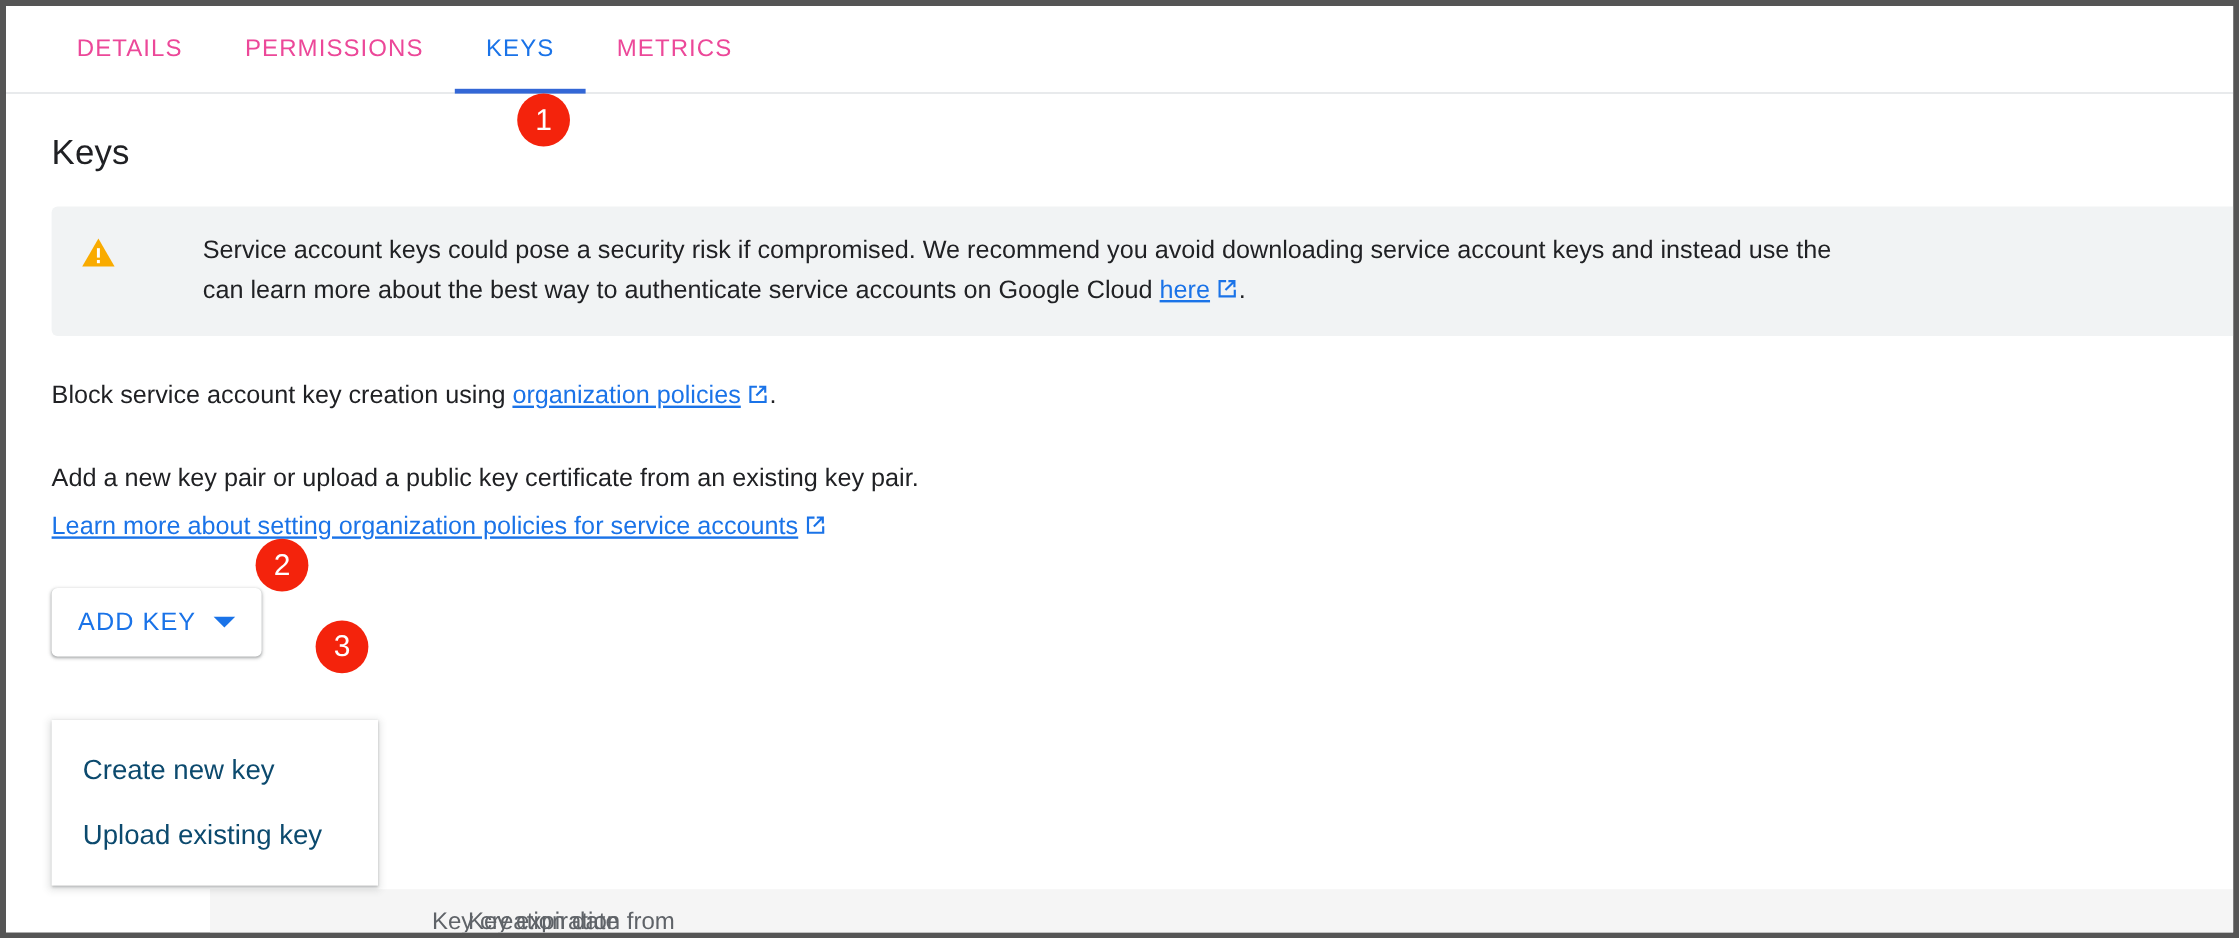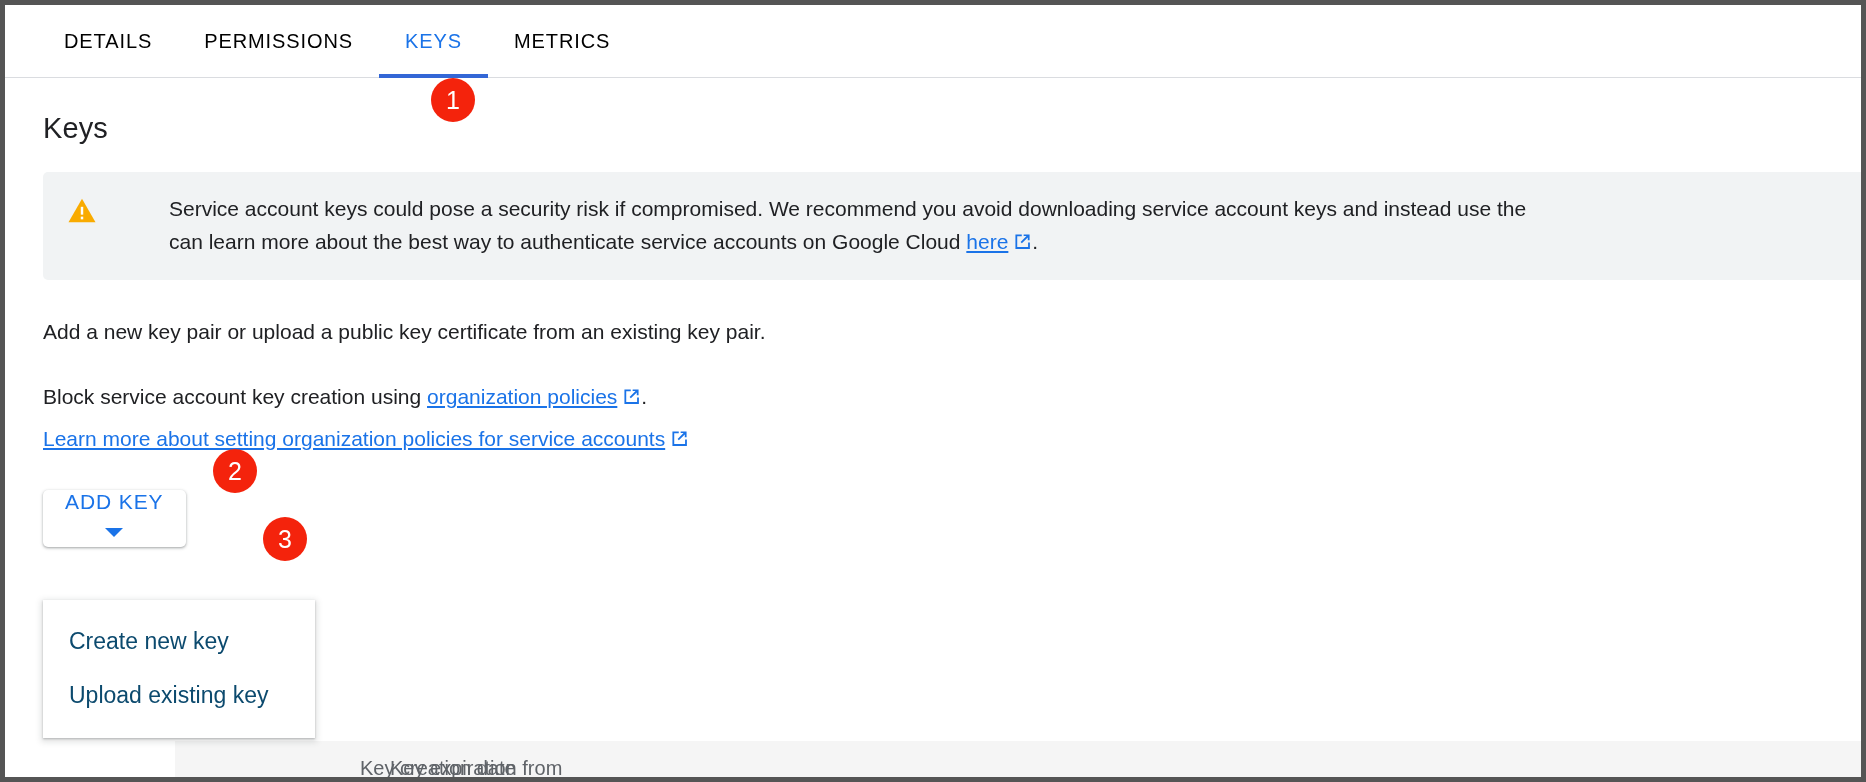--- a/index.html
+++ b/index.html
@@ -35,21 +35,21 @@
   }
   .tab {
     position: relative;
     height: 73px;
     display: flex;
     align-items: center;
     justify-content: center;
     padding: 0 26px;
     font-size: 20px;
     letter-spacing: 0.9px;
-    color: #000000;
+    color: #ec4899;
     cursor: pointer;
     user-select: none;
   }
   .tab.active { color: #1a73e8; font-weight: 500; }
   .tab.active::after {
     content: "";
     position: absolute;
     left: 0; right: 0; bottom: 0;
     height: 4px;
     background: #3367d6;
@@ -130,21 +130,20 @@
     padding: 0 22px;
     display: inline-flex;
     align-items: center;
     gap: 14px;
     font-family: "Liberation Sans", sans-serif;
     font-size: 21px;
     font-weight: 500;
     letter-spacing: 0.9px;
     color: #1a73e8;
     cursor: pointer;
-    flex-direction: column;
   }
   .caret {
     width: 0; height: 0;
     border-left: 9px solid transparent;
     border-right: 9px solid transparent;
     border-top: 9px solid #1a73e8;
   }
 
   
   .menu {
@@ -246,26 +245,26 @@
         <span>Service account keys could pose a security risk if compromised. We recommend you avoid downloading service account keys and instead use the </span>
         <span class="l2">
           <span>can learn more about the best way to authenticate service accounts on Google Cloud </span><a class="link">here</a><span class="ext-icon"><svg width="19" height="19" viewBox="0 0 18 18">
                   <path d="M2.3 2.3 h6 v1.7 h-4.3 v10.3 h10.3 v-4.3 h1.7 v6 h-13.7 z" fill="#1a73e8"></path>
                   <path d="M10.1 2.3 h5.6 v5.6 h-1.7 v-2.8 l-5.6 5.6 -1.2 -1.2 5.6 -5.6 h-2.7 z" fill="#1a73e8"></path>
                 </svg></span><span>.</span>
         </span>
       </div>
     </div>
 
-    <div class="para">Add a new key pair or upload a public key certificate from an existing key pair.</div>
-
     <div class="para para2"><span>Block service account key creation using </span><a class="link">organization policies</a><span class="ext-icon"><svg width="19" height="19" viewBox="0 0 18 18">
               <path d="M2.3 2.3 h6 v1.7 h-4.3 v10.3 h10.3 v-4.3 h1.7 v6 h-13.7 z" fill="#1a73e8"></path>
               <path d="M10.1 2.3 h5.6 v5.6 h-1.7 v-2.8 l-5.6 5.6 -1.2 -1.2 5.6 -5.6 h-2.7 z" fill="#1a73e8"></path>
             </svg></span><span>.</span></div>
+
+    <div class="para">Add a new key pair or upload a public key certificate from an existing key pair.</div>
 
     <div class="para3"><a class="link">Learn more about setting organization policies for service accounts</a><span class="ext-icon"><svg width="19" height="19" viewBox="0 0 18 18">
               <path d="M2.3 2.3 h6 v1.7 h-4.3 v10.3 h10.3 v-4.3 h1.7 v6 h-13.7 z" fill="#1a73e8"></path>
               <path d="M10.1 2.3 h5.6 v5.6 h-1.7 v-2.8 l-5.6 5.6 -1.2 -1.2 5.6 -5.6 h-2.7 z" fill="#1a73e8"></path>
             </svg></span></div>
 
     <div class="btnrow">
       <button class="addkey-btn">
         <span>ADD KEY</span>
         <span class="caret"></span>

